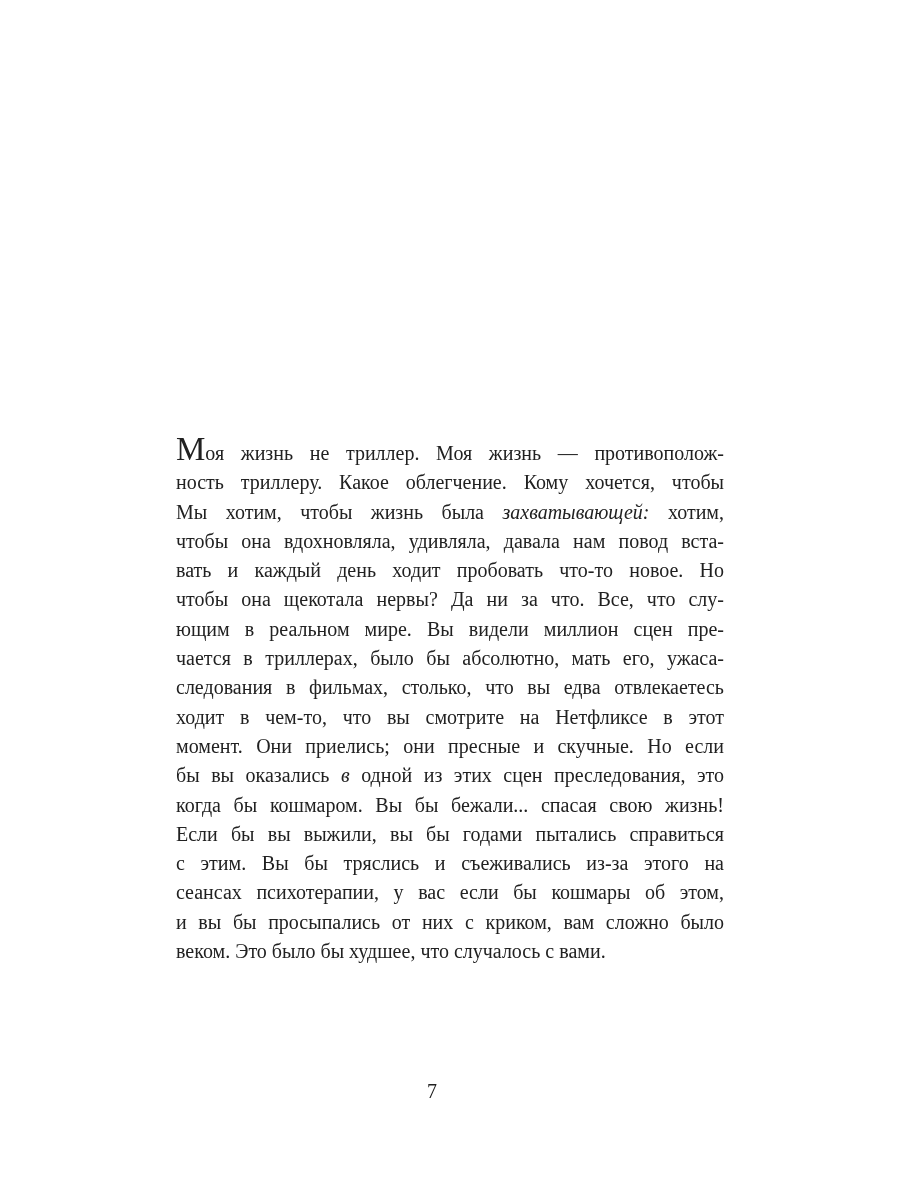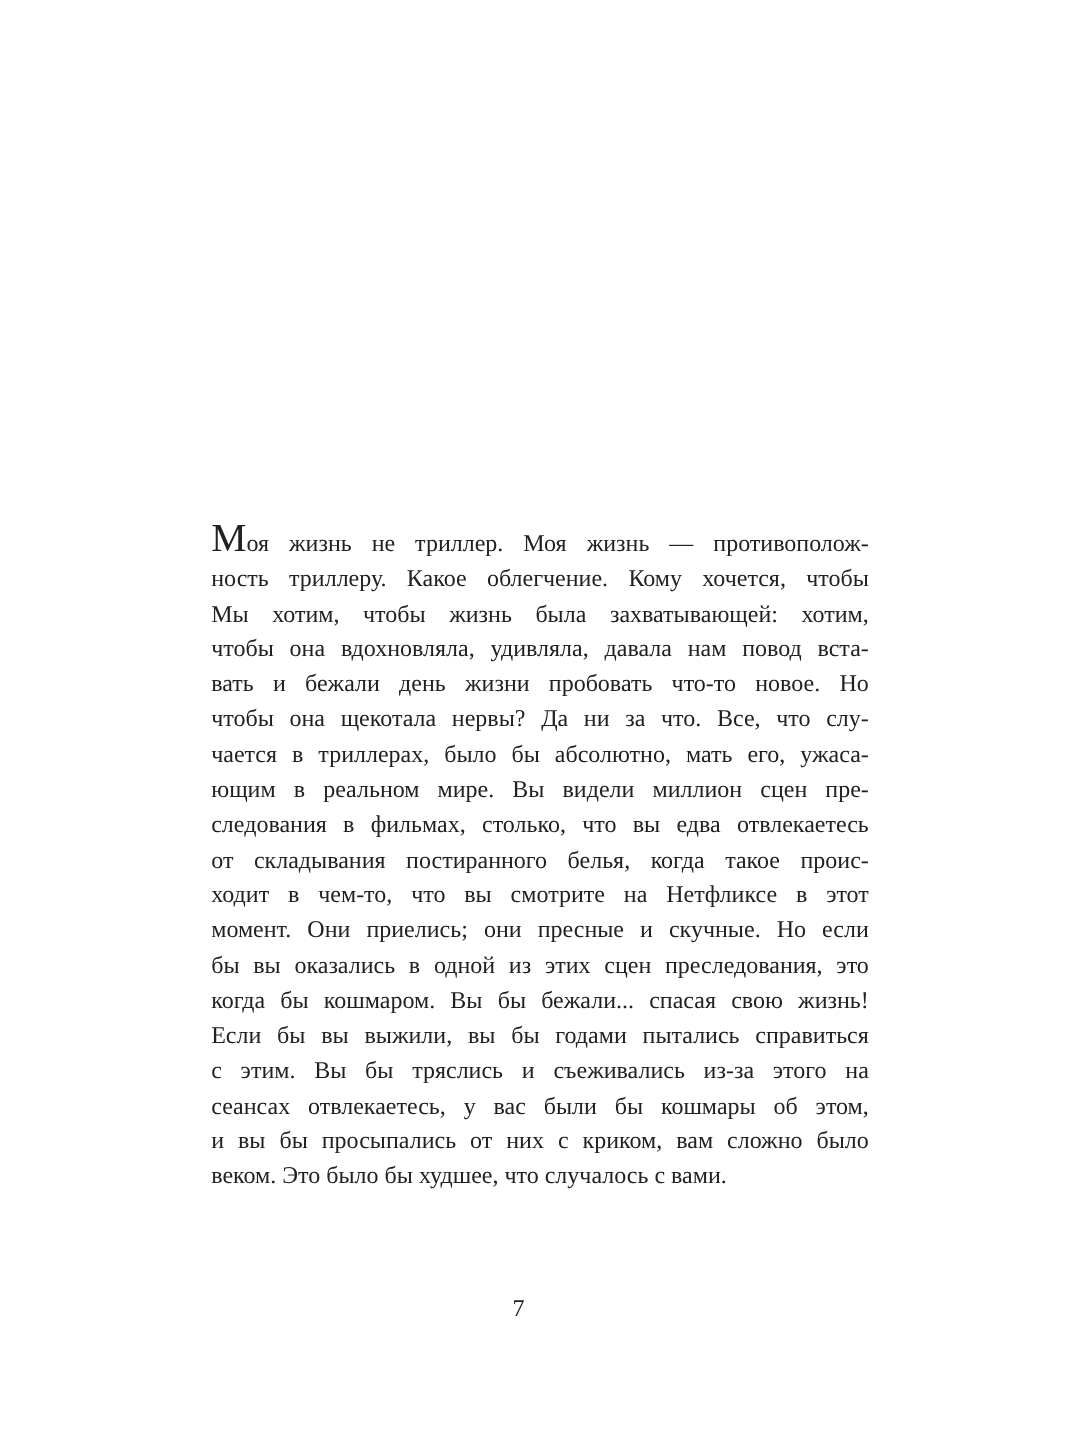--- a/index.html
+++ b/index.html
@@ -31,21 +31,21 @@
     text-justify: inter-word;
   }
   .line.j {
     text-align-last: justify;
   }
   .line.last {
     text-align: right;
     text-align-last: left;
   }
   .seg-normal { font-style: normal; }
-  .seg-italic { }
+  .seg-italic { font-style: italic; }
   .seg-initial {
     font-size: 33px;
     line-height: 0;
   }
   .page-number {
     position: absolute;
     left: 158px;
     top: 1077px;
     width: 548px;
     text-align: center;
@@ -55,30 +55,29 @@
 </style>
 </head>
 <body style="background: rgb(255, 255, 255); color: rgb(33, 33, 33);">
 
 <div class="page">
   <div class="text-block">
       <div class="line j"><span class="seg-initial">М</span><span class="seg-normal">оя жизнь не триллер. Моя жизнь — противополож-</span></div>
       <div class="line j"><span class="seg-normal">ность триллеру. Какое облегчение. Кому хочется, чтобы</span></div>
       <div class="line j"><span class="seg-normal">Мы хотим, чтобы жизнь была </span><span class="seg-italic">захватывающей:</span><span class="seg-normal"> хотим,</span></div>
       <div class="line j"><span class="seg-normal">чтобы она вдохновляла, удивляла, давала нам повод вста-</span></div>
-      <div class="line j"><span class="seg-normal">вать и бежали день жизни пробовать что-то новое. Но</span></div>
+      <div class="line j"><span class="seg-normal">вать и каждый день ходит пробовать что-то новое. Но</span></div>
       <div class="line j"><span class="seg-normal">чтобы она щекотала нервы? Да ни за что. Все, что слу-</span></div>
+      <div class="line j"><span class="seg-normal">ющим в реальном мире. Вы видели миллион сцен пре-</span></div>
       <div class="line j"><span class="seg-normal">чается в триллерах, было бы абсолютно, мать его, ужаса-</span></div>
-      <div class="line j"><span class="seg-normal">ющим в реальном мире. Вы видели миллион сцен пре-</span></div>
       <div class="line j"><span class="seg-normal">следования в фильмах, столько, что вы едва отвлекаетесь</span></div>
-      <div class="line j"><span class="seg-normal">от складывания постиранного белья, когда такое проис-</span></div>
       <div class="line j"><span class="seg-normal">ходит в чем-то, что вы смотрите на Нетфликсе в этот</span></div>
       <div class="line j"><span class="seg-normal">момент. Они приелись; они пресные и скучные. Но если</span></div>
       <div class="line j"><span class="seg-normal">бы вы оказались </span><span class="seg-italic">в</span><span class="seg-normal"> одной из этих сцен преследования, это</span></div>
       <div class="line j"><span class="seg-normal">когда бы кошмаром. Вы бы бежали... спасая свою жизнь!</span></div>
       <div class="line j"><span class="seg-normal">Если бы вы выжили, вы бы годами пытались справиться</span></div>
       <div class="line j"><span class="seg-normal">с этим. Вы бы тряслись и съеживались из-за этого на</span></div>
-      <div class="line j"><span class="seg-normal">сеансах отвлекаетесь, у вас были бы кошмары об этом,</span></div>
+      <div class="line j"><span class="seg-normal">сеансах психотерапии, у вас если бы кошмары об этом,</span></div>
       <div class="line j"><span class="seg-normal">и вы бы просыпались от них с криком, вам сложно было</span></div>
       <div class="line last"><span class="seg-normal">веком. Это было бы худшее, что случалось с вами.</span></div>
     </div>
   <div class="page-number">7</div>
 </div>
 
 </body></html>

